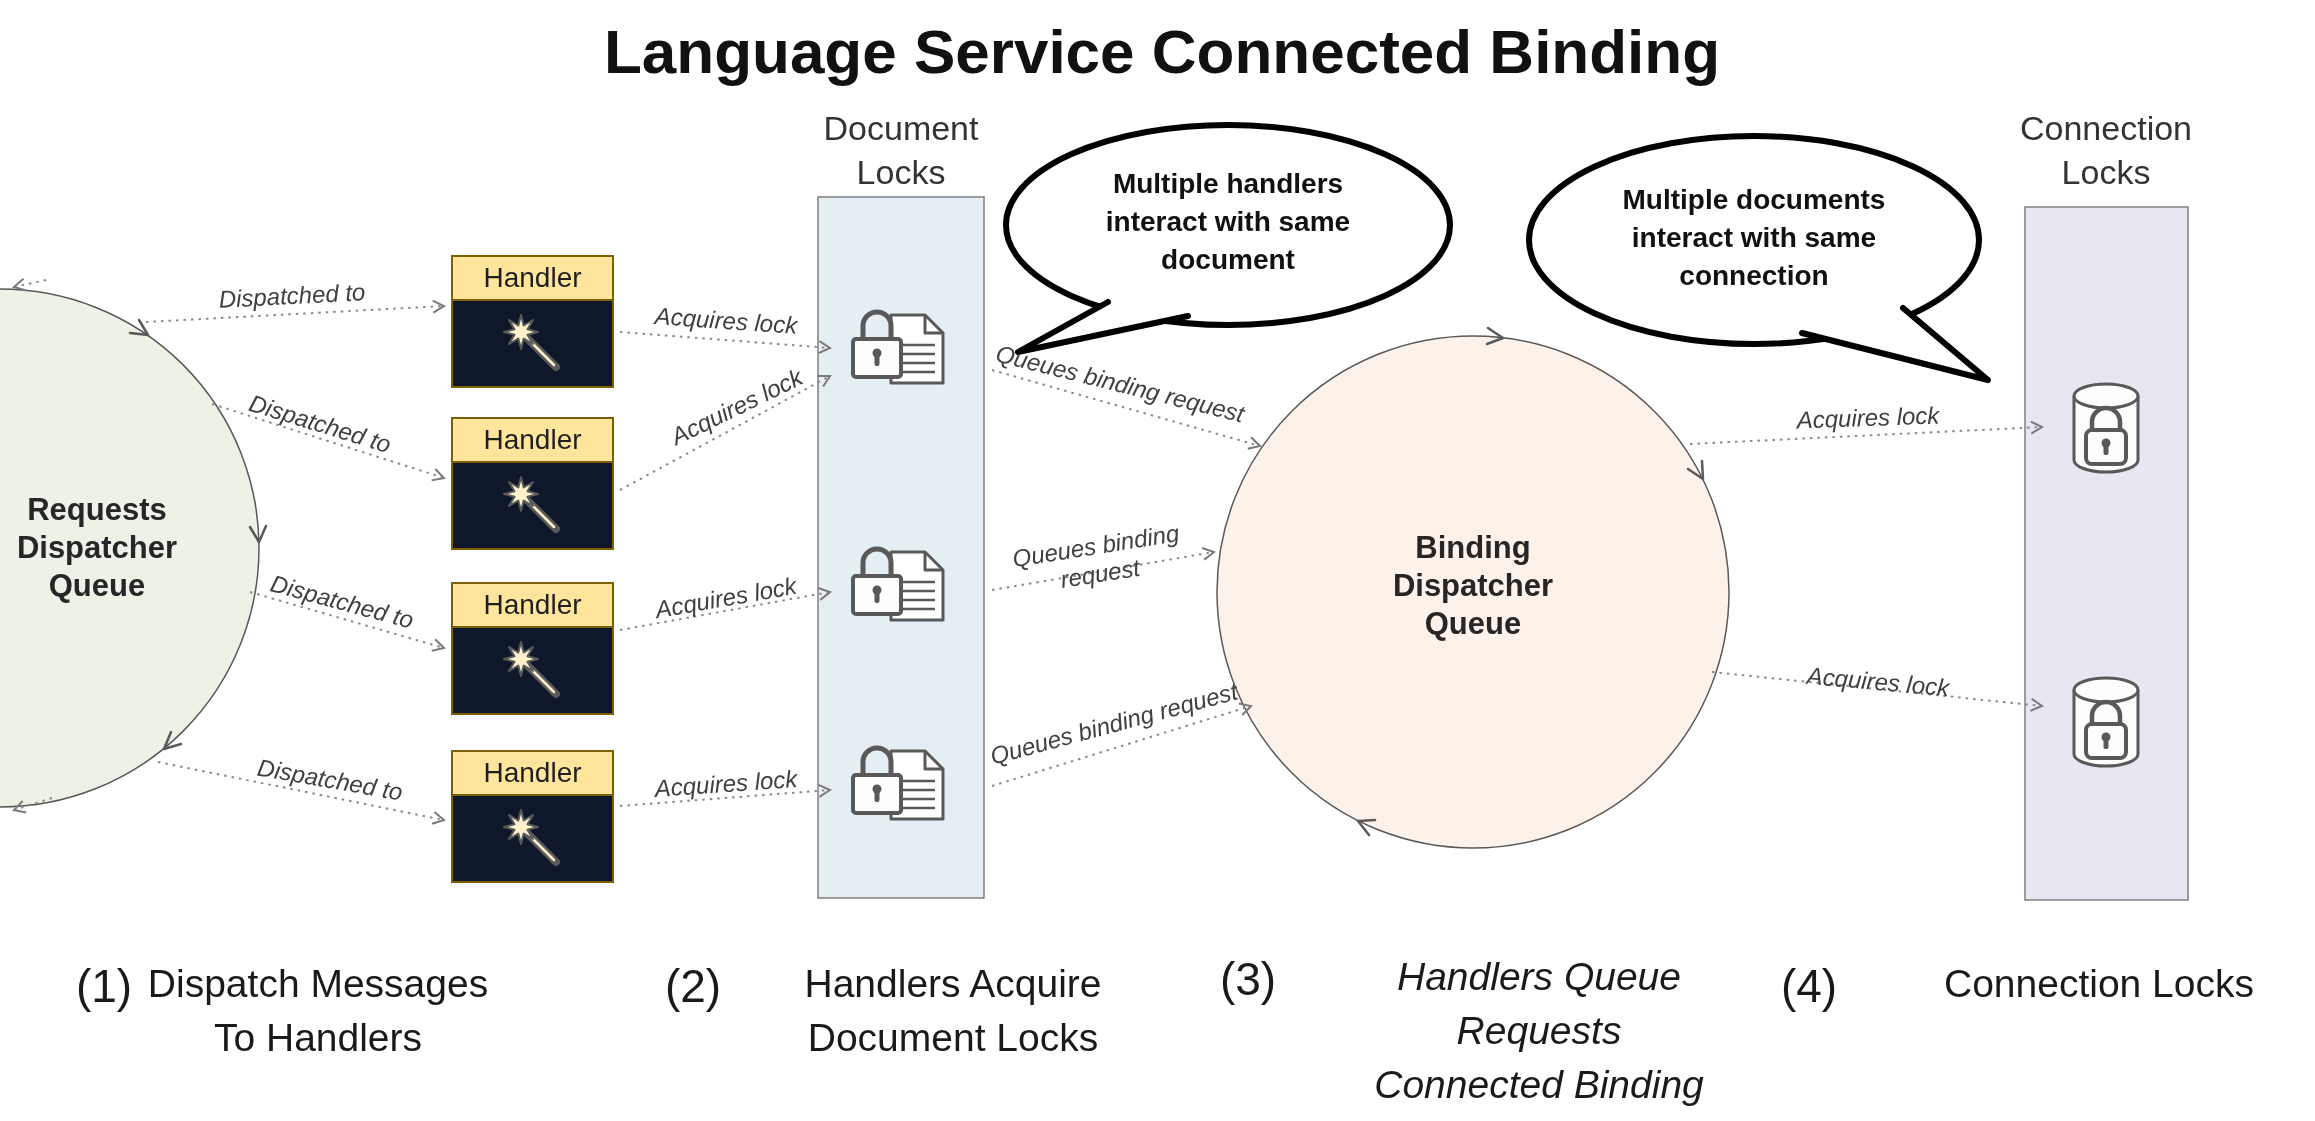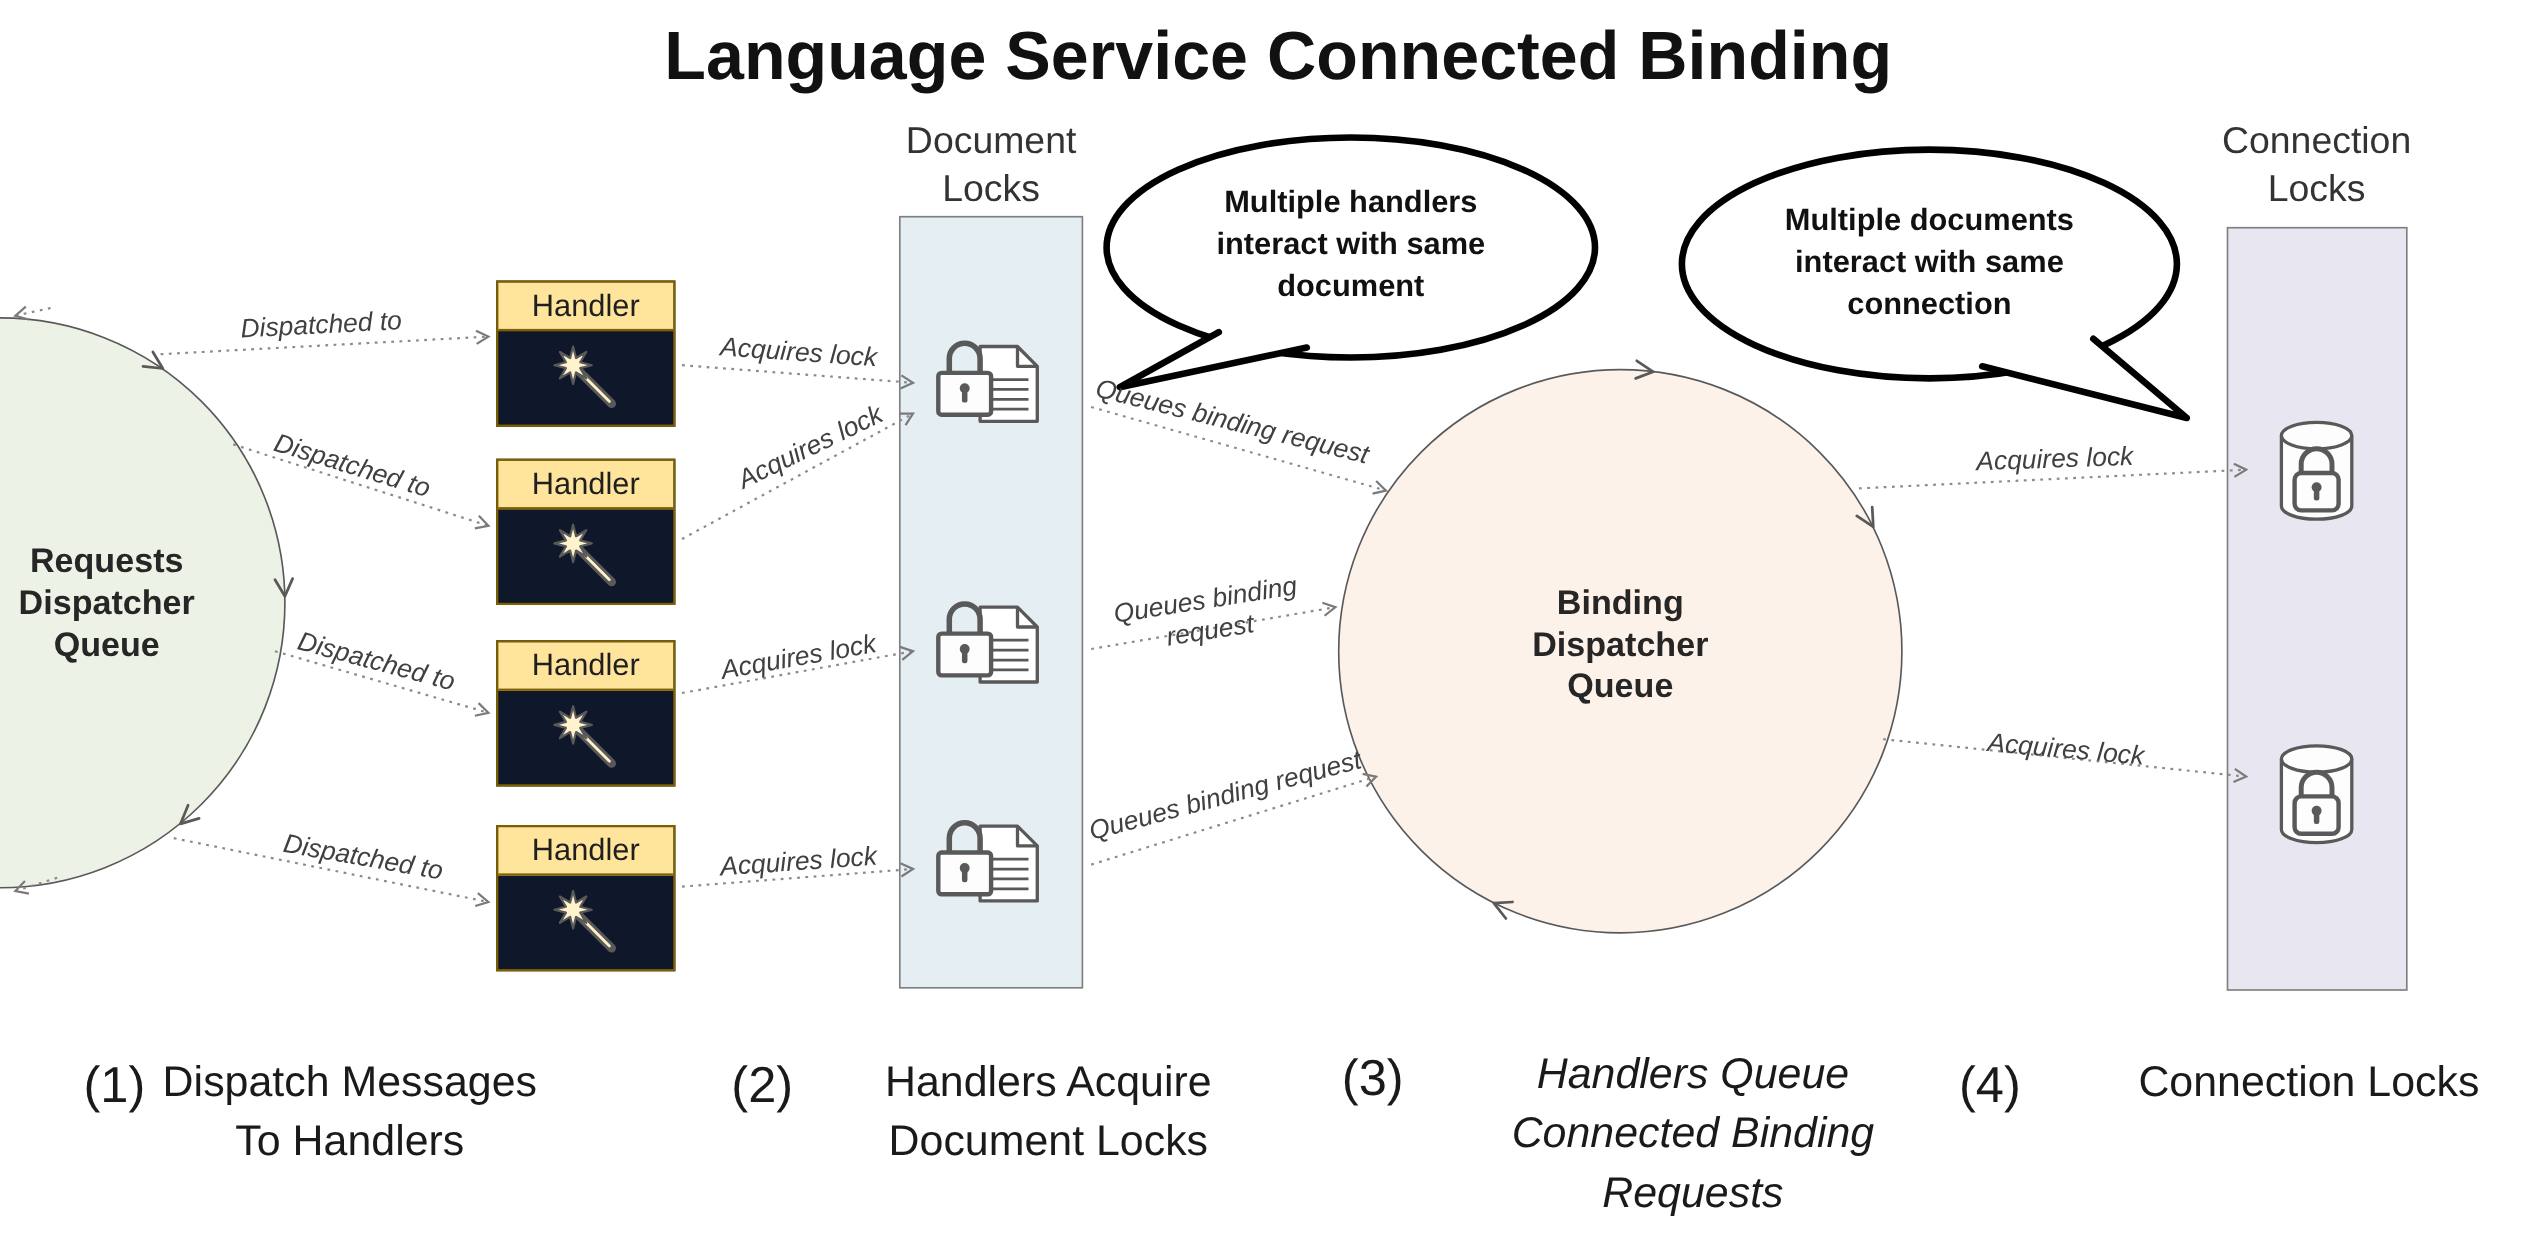--- a/index.html
+++ b/index.html
@@ -203,22 +203,22 @@
 
   <div class="cap-num" style="left:693px; top:986px;">(2)</div>
   <div class="cap-text" style="left:925px; top:957px;margin-left:28px;">
     <div>Handlers Acquire</div>
     <div>Document Locks</div>
   </div>
 
   <div class="cap-num" style="left:1248px; top:979px;">(3)</div>
   <div class="cap-text" style="left:1539px; top:950px;font-style:italic;">
     <div>Handlers Queue</div>
+    <div>Requests</div>
     <div>Connected Binding</div>
-    <div>Requests</div>
   </div>
 
   <div class="cap-num" style="left:1809px; top:986px;">(4)</div>
   <div class="cap-text" style="left:2099px; top:957px;">
     <div>Connection Locks</div>
   </div>
 
 </div>
 
 </body></html>

